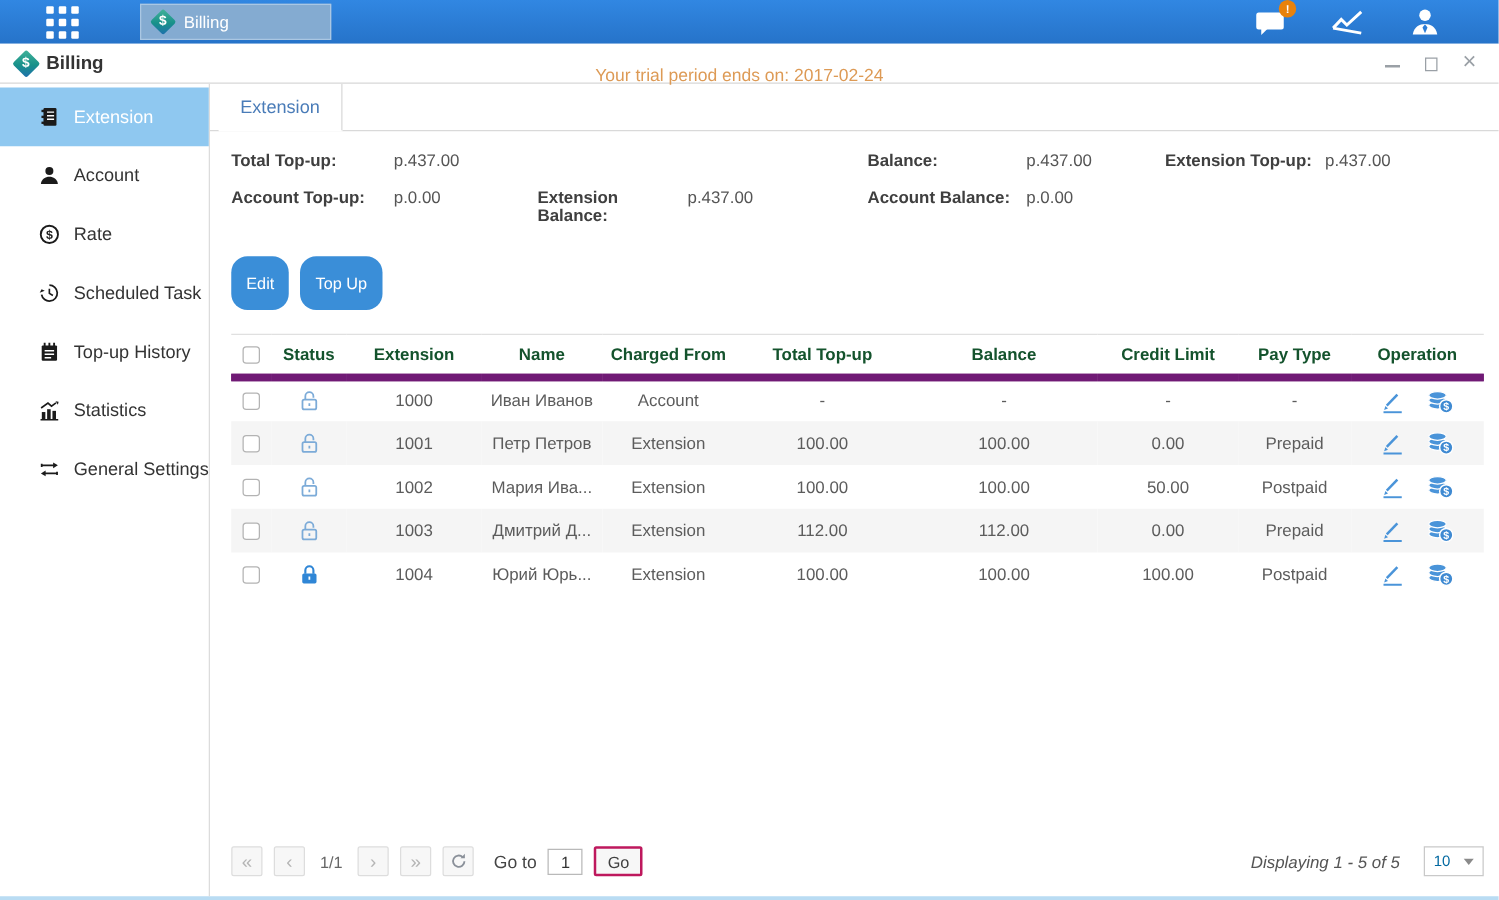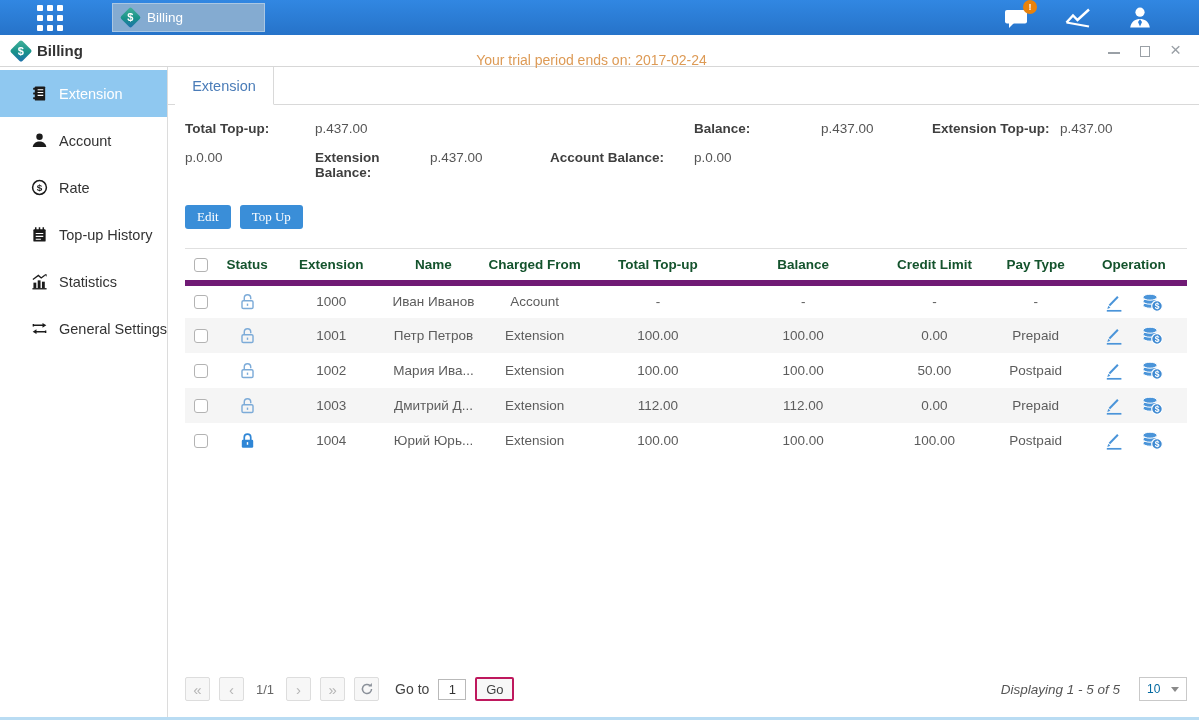--- a/index.html
+++ b/index.html
@@ -45,21 +45,21 @@
   .main{flex:1;display:flex;flex-direction:column;min-width:0;}
   .tabstrip{height:38px;flex-shrink:0;border-bottom:1px solid #d9d9d9;display:flex;padding-left:7px;}
   .tab{width:99px;display:flex;align-items:center;justify-content:center;font-size:14.5px;color:var(--tabtext);background:#fff;border-right:1px solid #d9d9d9;height:38px;margin-bottom:-1px;border-bottom:1px solid #fff;cursor:pointer;}
 
   .content{flex:1;display:flex;flex-direction:column;padding:0 12px 0 17px;min-height:0;justify-content:space-between;}
   .summary{display:grid;grid-template-columns:130px 115px 120px 144px 127px 111px 128px auto;row-gap:14px;margin-top:16px;font-size:13.5px;color:#555;}
   .summary .lbl{font-weight:bold;color:#3f3f3f;}
   .gc5{grid-column:5;}
 
   .buttons-row{margin-top:25px;display:flex;gap:9px;}
-  .btn{background:var(--btn);color:#fff;font-size:13px;border:none;border-radius:3px;height:24px;padding:0 12px;cursor:pointer;font-family:Liberation Serif, serif;}
+  .btn{background:var(--btn);color:#fff;font-size:13px;border:none;border-radius:13px;height:43px;padding:0 12px;cursor:pointer;font-family:Liberation Sans, sans-serif;}
 
   table.ext-table{width:100%;border-collapse:collapse;font-size:13.5px;color:#5c5c5c;margin-top:19px;}
   .ext-table th{height:34px;font-weight:bold;color:#14532d;border-top:1px solid #e0e0e0;border-bottom:6px solid #701a75;text-align:center;}
   .ext-table td{height:35px;text-align:center;}
   .ext-table tbody tr:nth-child(even){background:#f5f5f5;}
   .ext-table th:nth-child(1){width:3.2%}.ext-table th:nth-child(2){width:6%}
   .ext-table th:nth-child(3){width:10.8%}.ext-table th:nth-child(4){width:9.6%}
   .ext-table th:nth-child(5){width:10.6%}.ext-table th:nth-child(6){width:14%}
   .ext-table th:nth-child(7){width:15%}.ext-table th:nth-child(8){width:11.2%}
   .ext-table th:nth-child(9){width:9%}.ext-table th:nth-child(10){width:10.6%}
@@ -171,20 +171,30 @@
             <svg width="17" height="17" viewBox="0 0 18 18">
               <circle cx="9" cy="9" r="7.3" fill="none" stroke="currentColor" stroke-width="1.6"></circle>
               <text x="9" y="12.7" text-anchor="middle" font-size="10.5" font-weight="bold" fill="currentColor" font-family="Liberation Sans, sans-serif">$</text>
             </svg>
           </span>
         <span>Rate</span>
       </div>
       <div class="side-item">
         <span class="s-icon">
             <svg width="17" height="17" viewBox="0 0 18 18">
+              <path d="M9 2.3a6.7 6.7 0 1 1-6.6 7.9" fill="none" stroke="currentColor" stroke-width="1.5"></path>
+              <path d="M.8 8.7l1.6-3 2.7 1.3z" fill="currentColor"></path>
+              <path d="M9 5.2V9.2l3 1.8" fill="none" stroke="currentColor" stroke-width="1.4"></path>
+            </svg>
+          </span>
+        <span>Scheduled Task</span>
+      </div>
+      <div class="side-item">
+        <span class="s-icon">
+            <svg width="17" height="17" viewBox="0 0 18 18">
               <rect x="2.5" y="3.5" width="13" height="13" rx="1" fill="currentColor"></rect>
               <path d="M5 1.3v3M9 1.3v3M13 1.3v3" stroke="currentColor" stroke-width="1.6"></path>
               <path d="M5 8h8M5 11h8M5 14h5.5" stroke="#fff" stroke-width="1.2"></path>
             </svg>
           </span>
         <span>Top-up History</span>
       </div>
       <div class="side-item">
         <span class="s-icon">
             <svg width="17" height="17" viewBox="0 0 18 18">
@@ -218,20 +228,21 @@
 
       <div class="content">
         <div class="summary">
           <span class="lbl">Total Top-up:</span>
           <span>p.437.00</span>
           <span class="lbl gc5">Balance:</span>
           <span>p.437.00</span>
 
           <span class="lbl">Extension Top-up:</span>
           <span>p.437.00</span>
+          <span class="lbl">Account Top-up:</span>
           <span>p.0.00</span>
           <span class="lbl">Extension Balance:</span>
           <span>p.437.00</span>
           <span class="lbl">Account Balance:</span>
           <span>p.0.00</span>
         </div>
 
         <div class="buttons-row">
           <button class="btn">Edit</button>
           <button class="btn">Top Up</button>

